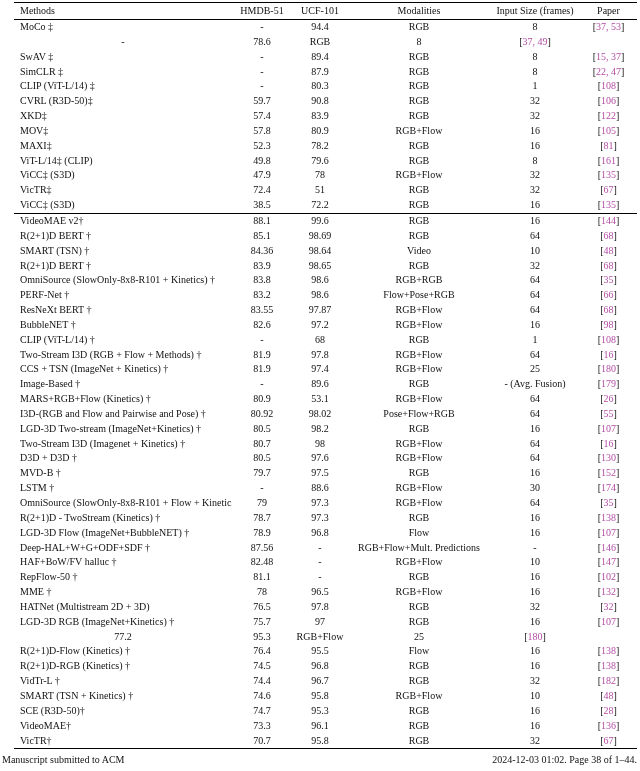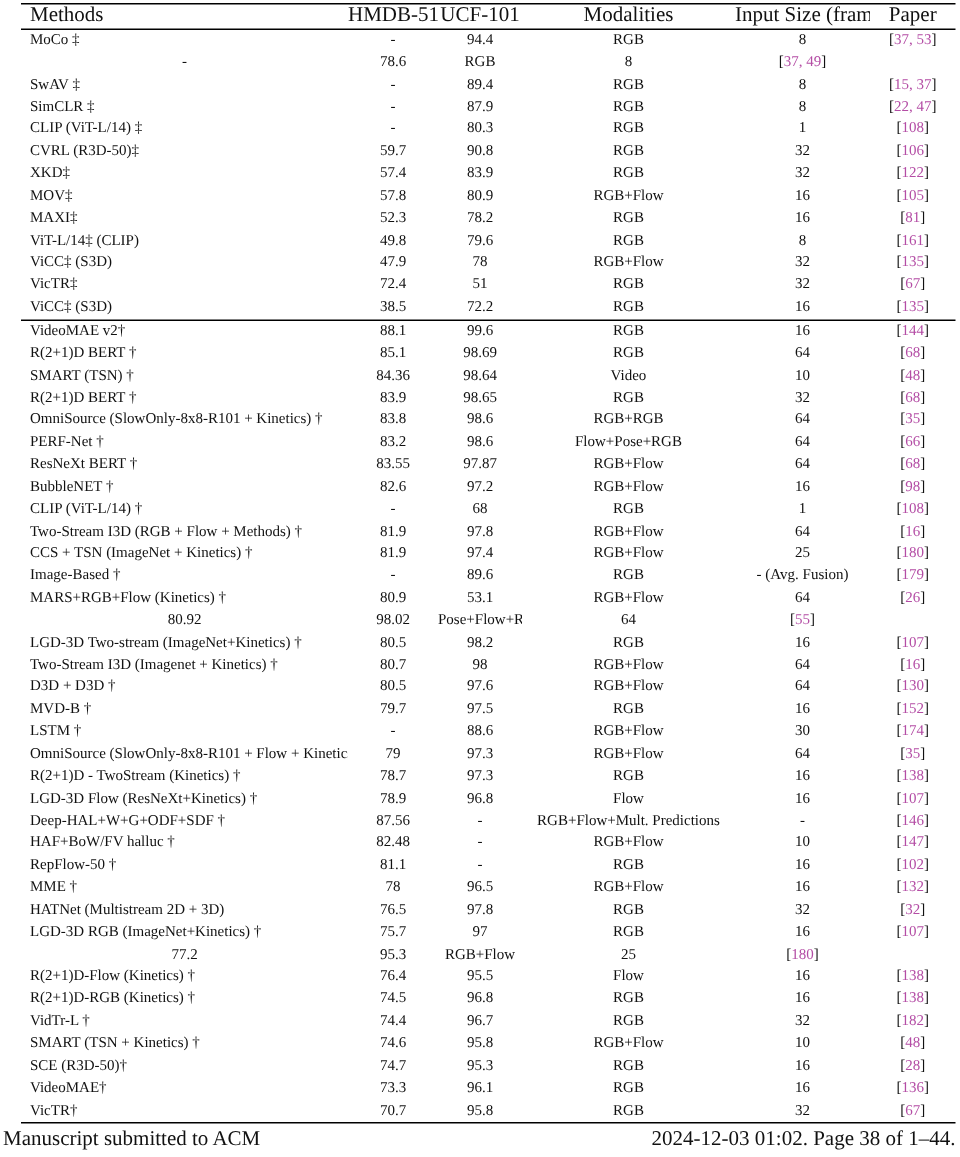--- a/index.html
+++ b/index.html
@@ -18,26 +18,26 @@
     display: grid;
     grid-template-columns: 218px 60px 56px 142px 90px 57px;
     height: 14.85px; align-items: center;
   }
   .c {
     font-size: 10px; line-height: 14.85px;
     text-align: center; white-space: nowrap; overflow: hidden;
   }
   .c.method { text-align: left; padding-left: 6px; }
   .thead { height: 16px; }
-  .thead .c { font-size: 14px; line-height: 16px; }
+  .thead .c { font-size: 10px; line-height: 16px; }
   .cite { color: var(--cite); }
   .bracket { color: var(--ink); }
   .footer {
     display: flex; justify-content: space-between;
-    margin: 5px 3px 0 2px; font-size: 14px; line-height: 12px;
+    margin: 5px 3px 0 2px; font-size: 10px; line-height: 12px;
   }
 </style>
 </head>
 <body>
 
 <div class="page">
   <div class="table">
     <div class="rule-top"></div>
     <div class="trow thead">
       <div class="c method">Methods</div>
@@ -253,20 +253,21 @@
         </div>
         <div class="trow">
           <div class="c method">MARS+RGB+Flow (Kinetics) †</div>
           <div class="c">80.9</div>
           <div class="c">53.1</div>
           <div class="c">RGB+Flow</div>
           <div class="c">64</div>
           <div class="c"><span class="bracket">[</span><span class="cite">26</span><span class="bracket">]</span></div>
         </div>
         <div class="trow">
+          <div class="c method">I3D-(RGB and Flow and Pairwise and Pose) †</div>
           <div class="c">80.92</div>
           <div class="c">98.02</div>
           <div class="c">Pose+Flow+RGB</div>
           <div class="c">64</div>
           <div class="c"><span class="bracket">[</span><span class="cite">55</span><span class="bracket">]</span></div>
         </div>
         <div class="trow">
           <div class="c method">LGD-3D Two-stream (ImageNet+Kinetics) †</div>
           <div class="c">80.5</div>
           <div class="c">98.2</div>
@@ -316,21 +317,21 @@
         </div>
         <div class="trow">
           <div class="c method">R(2+1)D - TwoStream (Kinetics) †</div>
           <div class="c">78.7</div>
           <div class="c">97.3</div>
           <div class="c">RGB</div>
           <div class="c">16</div>
           <div class="c"><span class="bracket">[</span><span class="cite">138</span><span class="bracket">]</span></div>
         </div>
         <div class="trow">
-          <div class="c method">LGD-3D Flow (ResNeXt+Kinetics) †</div>
+          <div class="c method">LGD-3D Flow (ImageNet+BubbleNET) †</div>
           <div class="c">78.9</div>
           <div class="c">96.8</div>
           <div class="c">Flow</div>
           <div class="c">16</div>
           <div class="c"><span class="bracket">[</span><span class="cite">107</span><span class="bracket">]</span></div>
         </div>
         <div class="trow">
           <div class="c method">Deep-HAL+W+G+ODF+SDF †</div>
           <div class="c">87.56</div>
           <div class="c">-</div>

